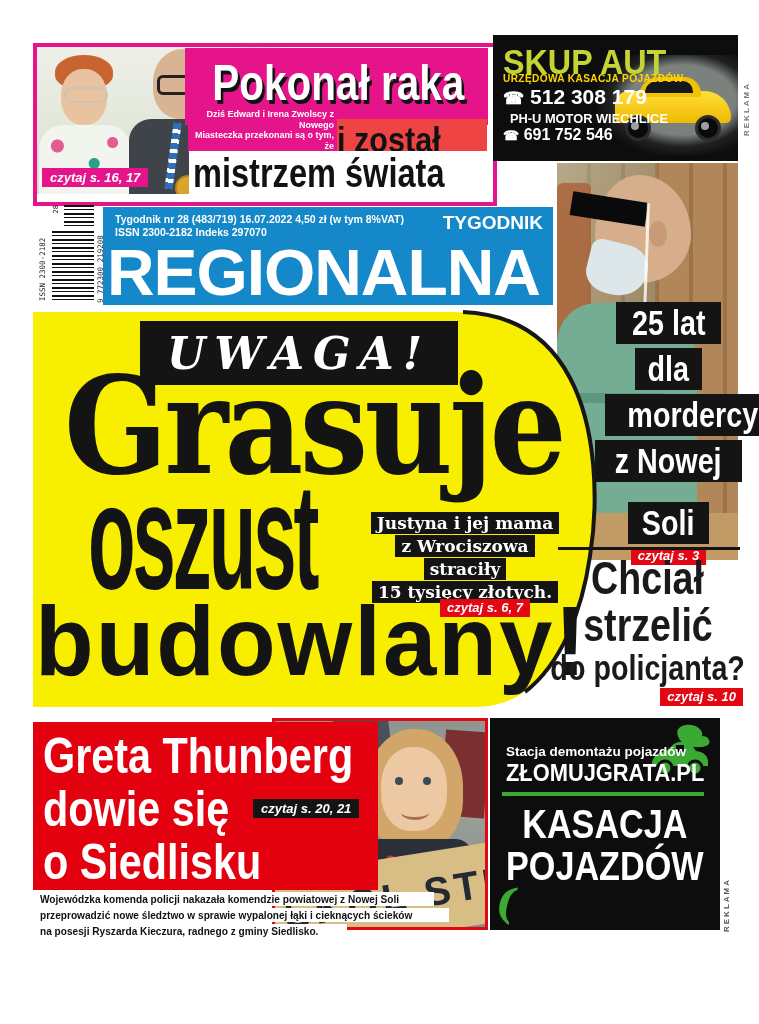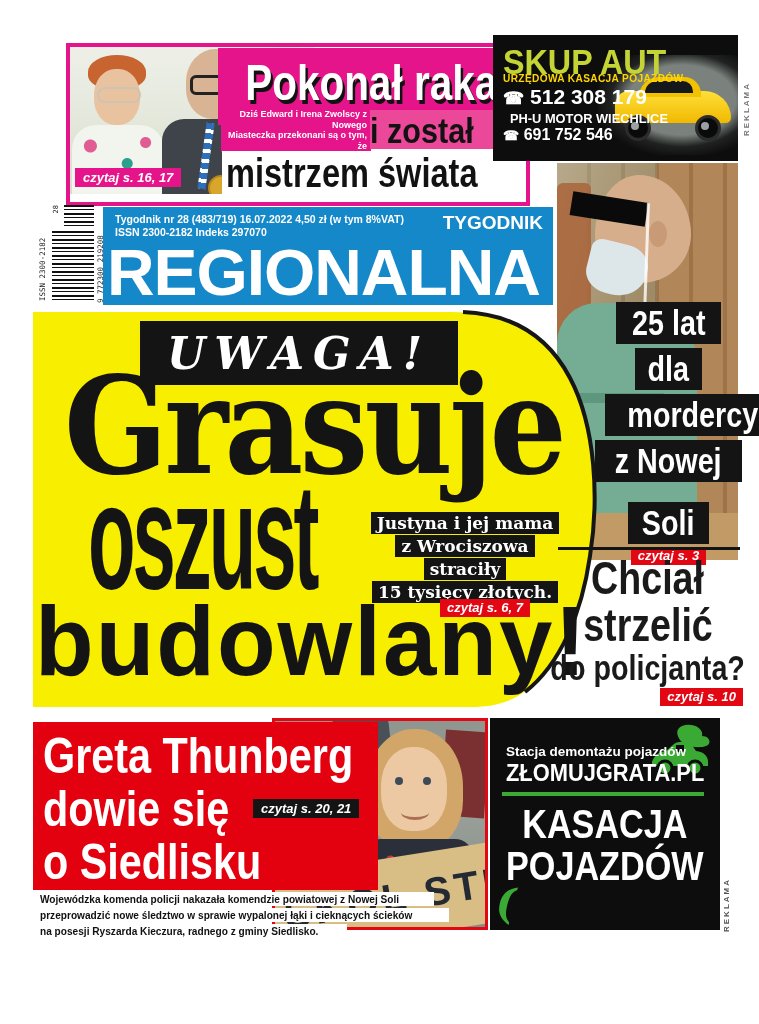--- a/index.html
+++ b/index.html
@@ -13,21 +13,21 @@
   .b{font-weight:bold;}
   .i{font-style:italic;}
   .white{color:#fff;}
   .ref{background:#e30613;color:#fff;font-weight:bold;font-style:italic;
        font-size:13px;padding:1px 7px 2px 7px;white-space:nowrap;}
   .vert{writing-mode:vertical-rl;transform:rotate(180deg);font-size:8px;
         letter-spacing:2px;color:#777;font-weight:bold;}
   .bars{background:repeating-linear-gradient(180deg,#111 0 2px,#fff 2px 4px,#111 4px 5px,#fff 5px 8px);}
   .strip{background:#141414;color:#fff;}
   
-  #tl-box{left:33px;top:43px;width:456px;height:155px;border:4px solid #e6148b;background:#fff;margin-left:33px;}
+  #tl-box{left:33px;top:43px;width:456px;height:155px;border:4px solid #e6148b;background:#fff;}
   #tl-photo{left:0;top:0;width:244px;height:147px;overflow:hidden;
     background:linear-gradient(180deg,#eef0e8 0%,#e3e7da 55%,#d8dccd 100%);}
   .plant{background:radial-gradient(circle,#9db882 0 40%,transparent 70%);}
   
   #top-ad{left:493px;top:35px;width:245px;height:126px;background:#0d0d0d;overflow:hidden;text-align:center;}
   
   #mast{left:103px;top:207px;width:450px;height:98px;background:#1488c9;}
   
   #crim-photo{left:557px;top:163px;width:181px;height:397px;overflow:hidden;
     background:repeating-linear-gradient(90deg,#b1875a 0 30px,#9d7347 30px 34px);}
@@ -85,21 +85,21 @@
     <div class="abs white b" style="left:156px;top:6px;width:290px;text-align:center;font-size:46px;
          text-shadow:3px 3px 0 #121212;">
       <span class="cndc" style="transform:scale(.88,1.1);">Pokonał raka</span>
     </div>
     <div class="abs white b" style="left:154px;top:62px;width:143px;font-size:9px;line-height:10.5px;text-align:right;">
       <span>Dziś Edward i Irena Zwolscy z Nowego</span><br>
       <span>Miasteczka przekonani są o tym, że</span><br>
       <span>takie a nie inne podejście do poważnej</span><br>
       <span>choroby pomogło w jej zwalczaniu.</span>
     </div>
-    <div class="abs b" style="left:300px;top:63px;width:150px;background:#ec4899;font-size:34px;color:#121212;">
+    <div class="abs b" style="left:300px;top:72px;width:150px;background:#ef4444;font-size:34px;color:#121212;">
       <span class="cnd" style="transform:scale(.9,1.05);">i został</span>
     </div>
     <div class="abs b" style="left:152px;top:104px;width:300px;height:43px;background:#fff;font-size:37px;color:#121212;">
       <span class="cnd" style="transform:scale(.88,1.08);margin-left:4px;">mistrzem świata</span>
     </div>
     <div class="abs white b i" style="left:5px;top:121px;background:#e6148b;font-size:13px;padding:2px 8px;">
       <span>czytaj s. 16, 17</span>
     </div>
   </div>
 

